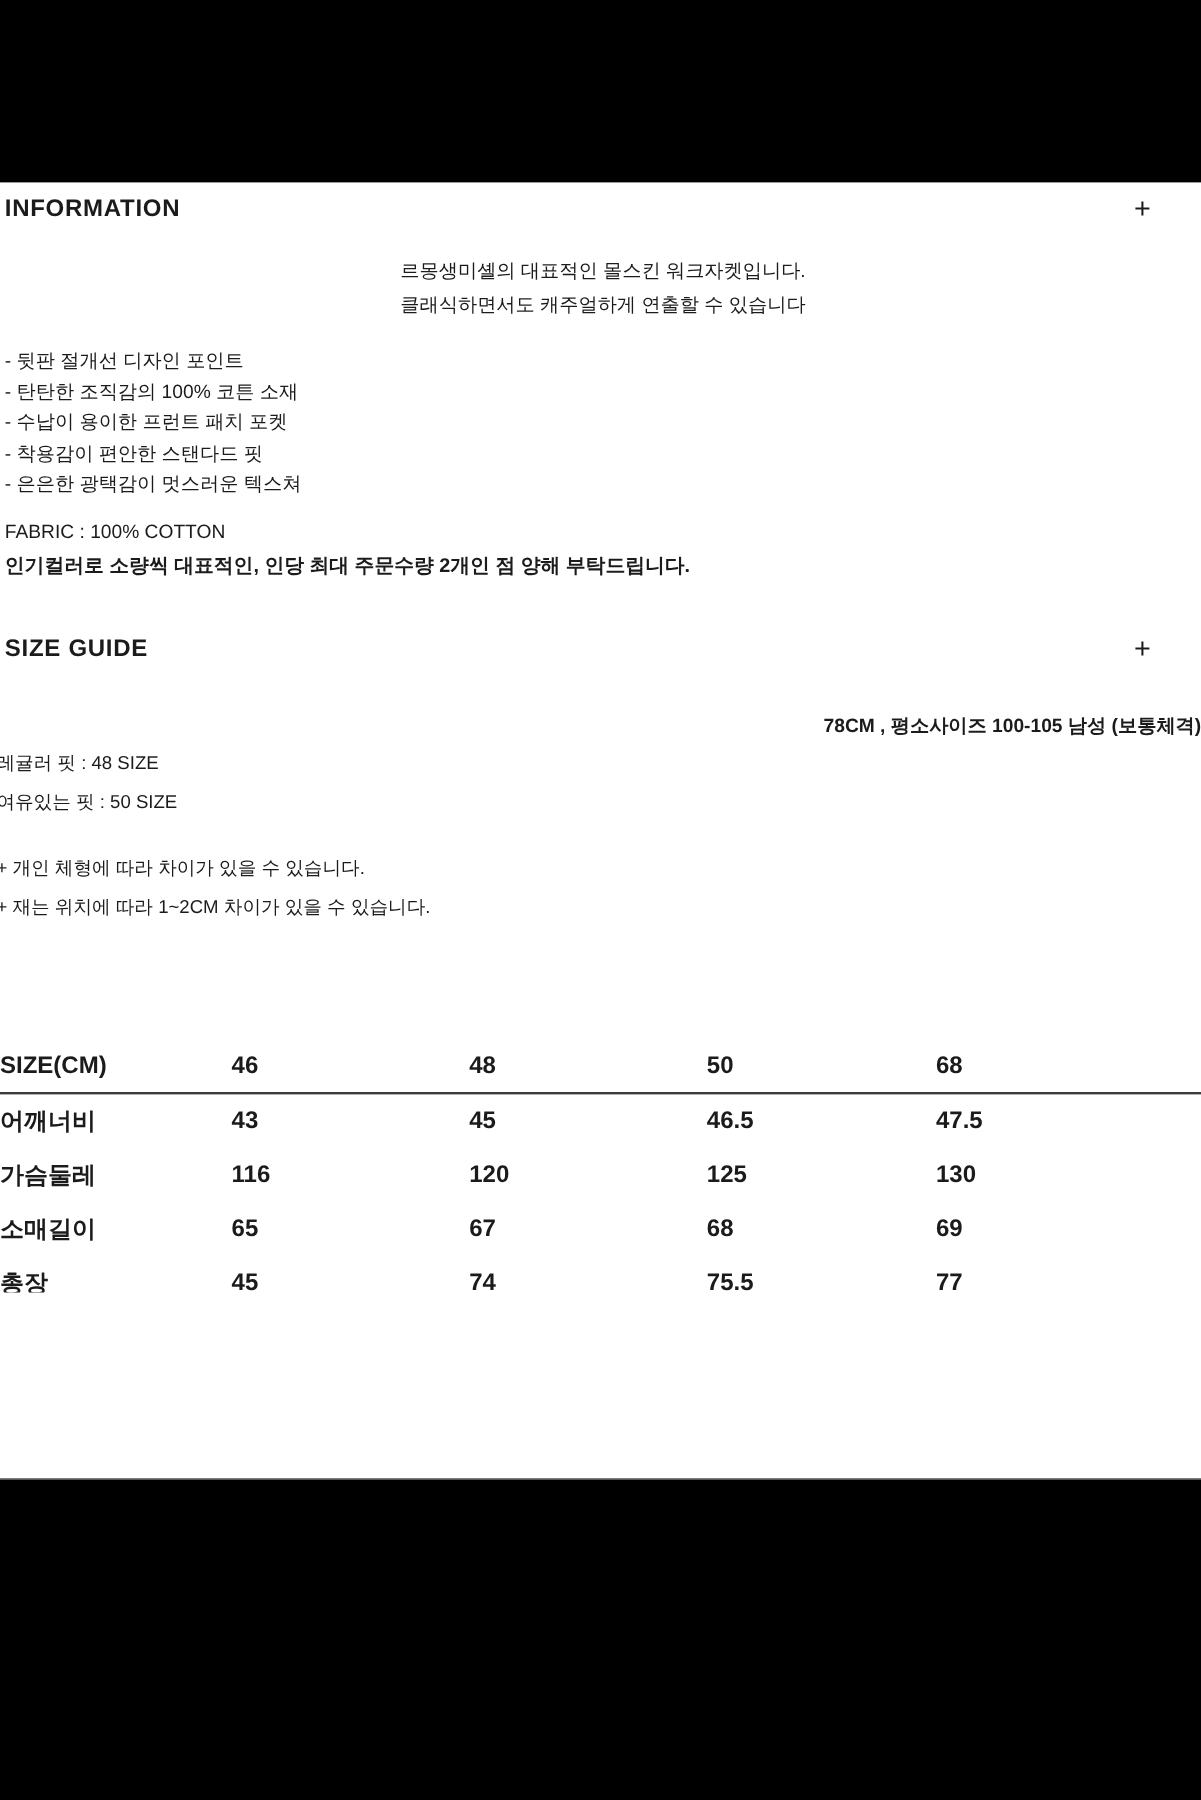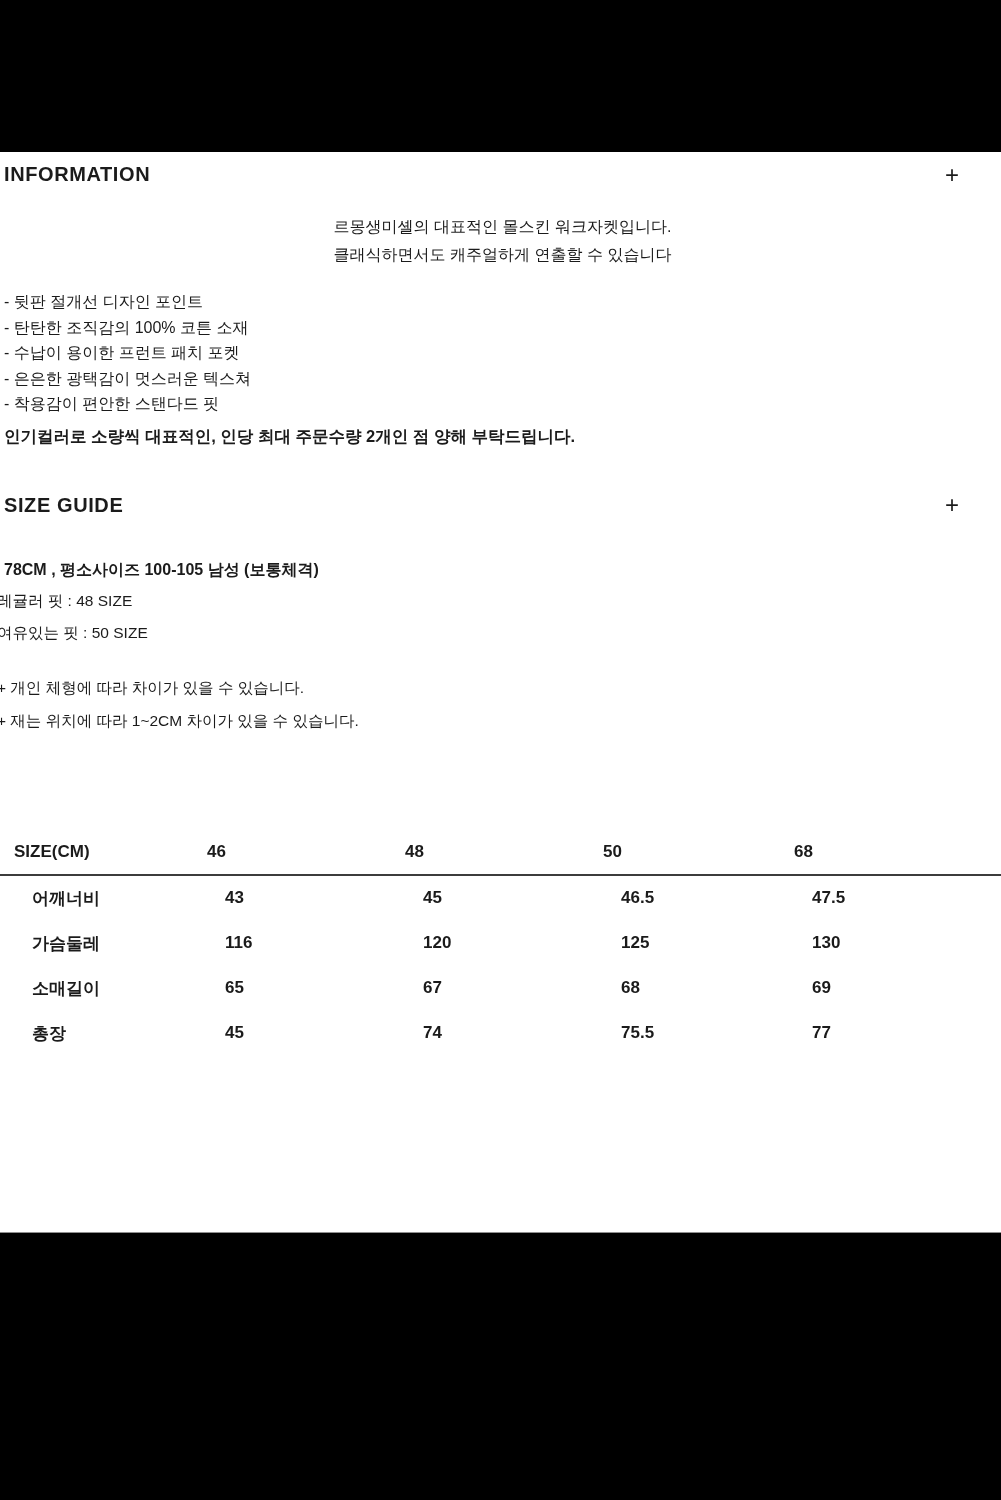--- a/index.html
+++ b/index.html
@@ -45,41 +45,41 @@
   .fabric { margin: 17px 0 0 0; font-size: 16px; line-height: 19px; font-weight: 400; }
   .notice { margin: 9px 0 0 0; font-size: 16.5px; line-height: 20px; font-weight: 700; }
 
   .sg-header { margin-top: 48px; }
 
   .model-title { margin: 0; font-size: 16px; line-height: 19px; font-weight: 700; }
   .model-line  { margin: 0; font-size: 15.5px; line-height: 17px; font-weight: 400; }
   .m1-title { margin-top: 34px; }
   .m1-reg   { margin-top: 14px; }
   .m1-loose { margin-top: 15px; }
-  .m2-title { margin-top: 43px; }
+  .m2-title { margin-top: 43px; text-align: right; }
   .m2-reg   { margin-top: 13px; }
   .m2-loose { margin-top: 15px; }
 
   .note { margin: 0; font-size: 15.5px; line-height: 17px; font-weight: 400; }
   .note-1 { margin-top: 38px; }
   .note-2 { margin-top: 16px; }
 
   
   .clip-left { margin-left: -7px; }
 
   .size-table { margin: 102px 0 0 -4px; width: 1001px; font-weight: 700; }
   .t-row {
     display: grid;
     grid-template-columns: 193px 198px 198px 191px 1fr;
     align-items: center;
   }
-  .t-row .cell { padding-left: 14px; font-size: 17px; }
+  .t-row .cell { padding-left: 0; font-size: 20px; }
   .t-head { height: 43px; }
   .t-divider { height: 2px; background: #3c3c3c; width: 1001px; border: none; margin: 0; }
-  .t-body-row { height: 45px; margin-left: 18px; }
+  .t-body-row { height: 45px; }
 </style>
 </head>
 <body>
 
 <div class="frame">
 
   <div class="letterbox top"></div>
 
   <div class="content">
 
@@ -90,24 +90,25 @@
 
     <div class="intro">
       <p>르몽생미셸의 대표적인 몰스킨 워크자켓입니다.</p>
       <p>클래식하면서도 캐주얼하게 연출할 수 있습니다</p>
     </div>
 
     <div class="features">
       <p>- 뒷판 절개선 디자인 포인트</p>
       <p>- 탄탄한 조직감의 100% 코튼 소재</p>
       <p>- 수납이 용이한 프런트 패치 포켓</p>
+      <p>- 착용감이 편안한 스탠다드 핏</p>
       <p>- 은은한 광택감이 멋스러운 텍스쳐</p>
-      <p>- 착용감이 편안한 스탠다드 핏</p>
     </div>
 
+    <p class="fabric">FABRIC : 100% COTTON</p>
     <p class="notice">인기컬러로 소량씩 대표적인, 인당 최대 주문수량 2개인 점 양해 부탁드립니다.</p>
 
     <div class="section-header sg-header">
       <span class="section-title">SIZE GUIDE</span>
       <button class="plus-btn">+</button>
     </div>
 
 
     <div>
       <p class="model-title m2-title">78CM , 평소사이즈 100-105 남성 (보통체격)</p>

